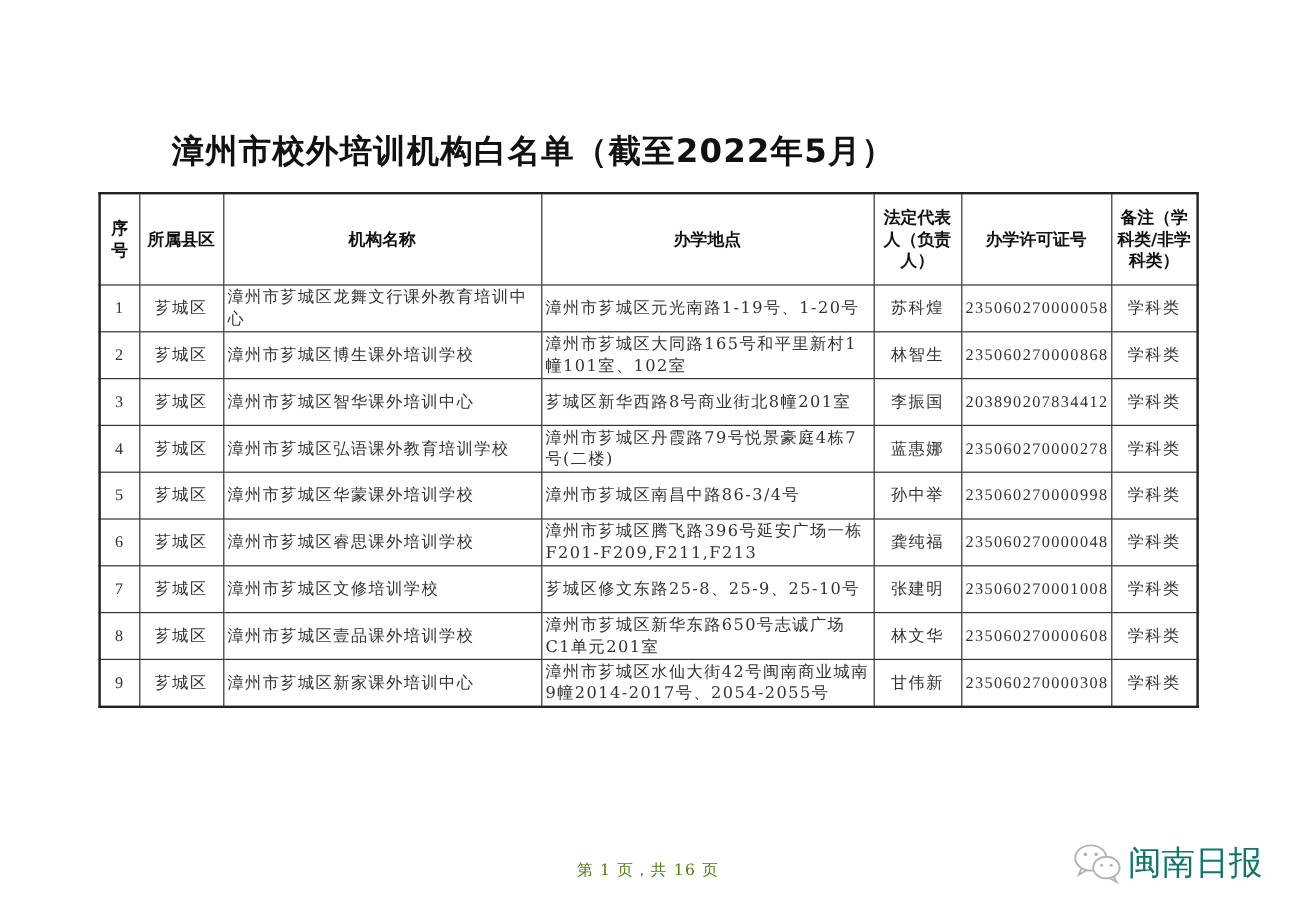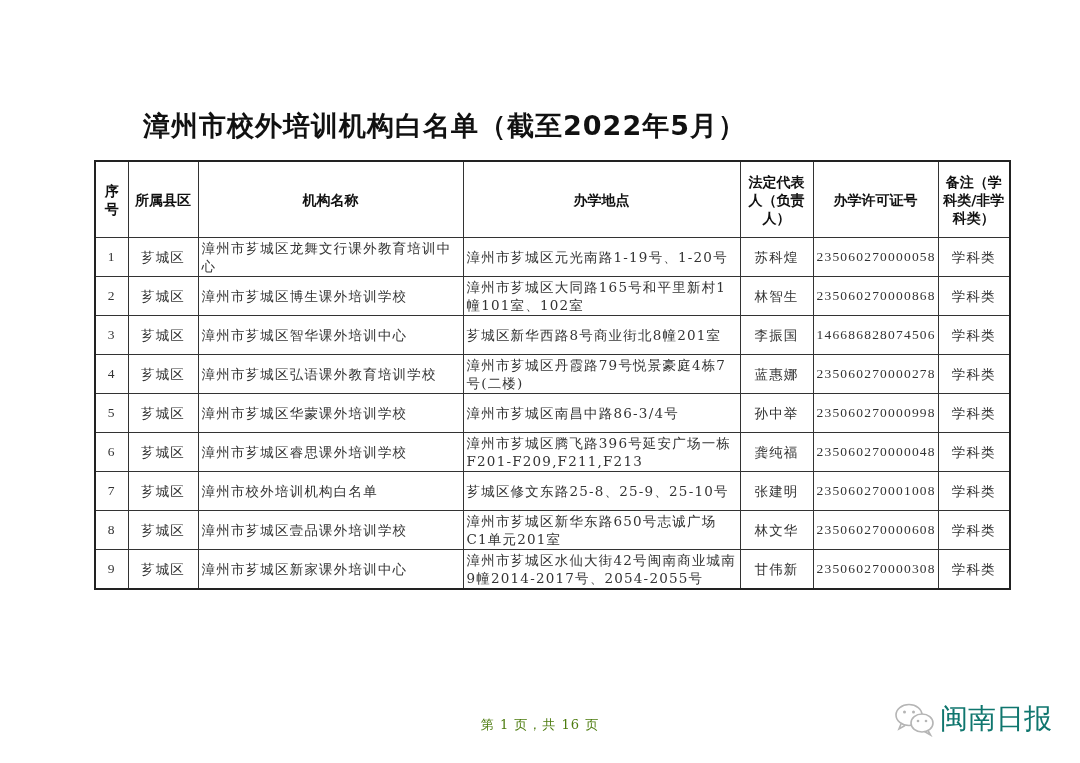--- a/index.html
+++ b/index.html
@@ -6,21 +6,21 @@
   body {
     width: 1080px; height: 763px; background: #ffffff; position: relative; overflow: hidden;
     font-family: "DejaVu Serif", "Liberation Serif", serif; color: #1a1a1a;
   }
   .title {
     position: absolute; left: 0; top: 108px; width: 889px; text-align: center;
     font-family: "DejaVu Sans", "Liberation Sans", sans-serif;
     font-size: 27px; font-weight: bold; letter-spacing: 1px; color: #111;
   }
   table.wl {
-    position: absolute; left: 94px; top: 160px;
+    position: absolute; left: 82px; top: 160px;
     border-collapse: collapse; table-layout: fixed; width: 915px;
     border: 2px solid #222;
   }
   table.wl th, table.wl td {
     border: 1.5px solid #333; padding: 0 3px; vertical-align: middle;
     font-size: 13.5px; line-height: 18px; overflow: hidden;
   }
   table.wl th {
     font-family: "DejaVu Sans", "Liberation Sans", sans-serif;
     font-weight: bold; font-size: 14px; text-align: center; height: 75px; color: #111;
@@ -84,21 +84,21 @@
         <td class="c">林智生</td>
         <td class="lic">235060270000868</td>
         <td class="c">学科类</td>
       </tr>
       <tr>
         <td class="c num">3</td>
         <td class="c">芗城区</td>
         <td class="l">漳州市芗城区智华课外培训中心</td>
         <td class="l">芗城区新华西路8号商业街北8幢201室</td>
         <td class="c">李振国</td>
-        <td class="lic">146686828074506</td>
+        <td class="lic">203890207834412</td>
         <td class="c">学科类</td>
       </tr>
       <tr>
         <td class="c num">4</td>
         <td class="c">芗城区</td>
         <td class="l">漳州市芗城区弘语课外教育培训学校</td>
         <td class="l">漳州市芗城区丹霞路79号悦景豪庭4栋7号(二楼)</td>
         <td class="c">蓝惠娜</td>
         <td class="lic">235060270000278</td>
         <td class="c">学科类</td>
@@ -117,21 +117,21 @@
         <td class="c">芗城区</td>
         <td class="l">漳州市芗城区睿思课外培训学校</td>
         <td class="l">漳州市芗城区腾飞路396号延安广场一栋F201-F209,F211,F213</td>
         <td class="c">龚纯福</td>
         <td class="lic">235060270000048</td>
         <td class="c">学科类</td>
       </tr>
       <tr>
         <td class="c num">7</td>
         <td class="c">芗城区</td>
-        <td class="l">漳州市校外培训机构白名单</td>
+        <td class="l">漳州市芗城区文修培训学校</td>
         <td class="l">芗城区修文东路25-8、25-9、25-10号</td>
         <td class="c">张建明</td>
         <td class="lic">235060270001008</td>
         <td class="c">学科类</td>
       </tr>
       <tr>
         <td class="c num">8</td>
         <td class="c">芗城区</td>
         <td class="l">漳州市芗城区壹品课外培训学校</td>
         <td class="l">漳州市芗城区新华东路650号志诚广场C1单元201室</td>

